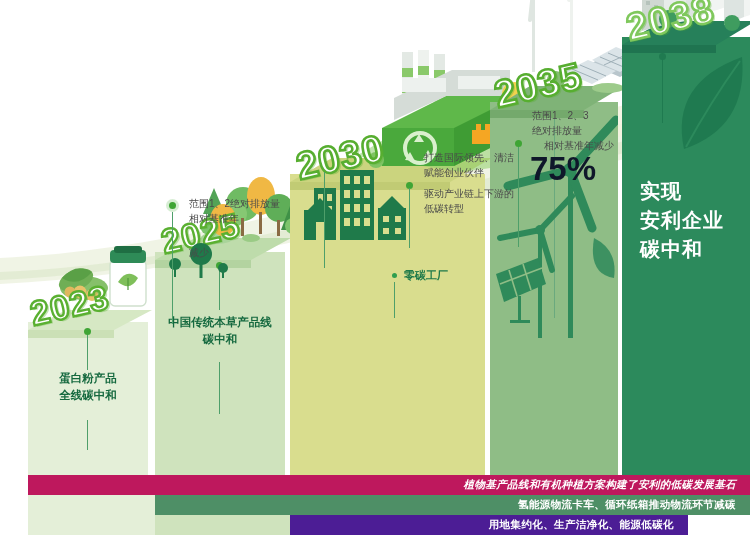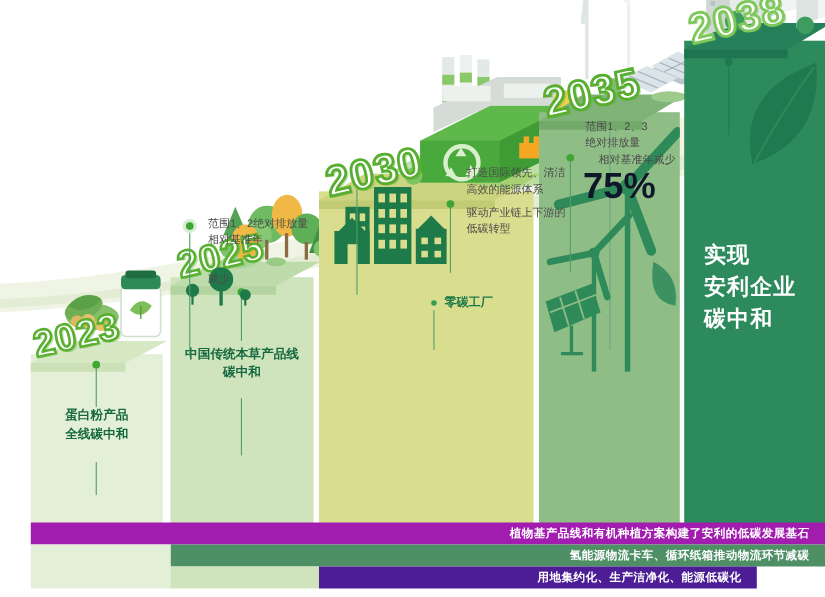--- a/index.html
+++ b/index.html
@@ -335,55 +335,55 @@
     <div class="year big" style="left:4px;top:-26px;-webkit-text-stroke:2.6px #7fc85c;">2038</div>
 
     <svg class="svgfill" width="120" height="140" style="top:30px;left:26px;">
       <path d="M94 4 q6 70 -58 92 q-14 -66 58 -92Z" fill="#1f7a50"></path>
       <path d="M92 8 q-30 42 -54 86" stroke="#2c8a5c" stroke-width="2" fill="none"></path>
     </svg>
 
     <div class="stem" style="left:40px;top:34px;height:66px;background:#1f7a50;"></div>
     <div class="dot" style="left:37px;top:30px;background:#1f7a50;"></div>
 
-    <div class="headline" style="left:18px;top:154px;width:110px;margin-top:41px;">实现
+    <div class="headline" style="left:18px;top:154px;width:110px;">实现
 安利企业
 碳中和</div>
   </div>
 
   <div style="position:absolute;left:165px;top:196px;width:130px;">
     <div class="callout" style="left:24px;top:0;">范围1、2绝对排放量</div>
     <div class="callout" style="left:24px;top:15px;">相对基准年</div>
     <div style="position:absolute;left:24px;top:30px;display:flex;align-items:flex-end;">
       <span class="pct-pre" style="padding-bottom:4px;">减少</span>
     </div>
   </div>
   <div class="dot ring" style="left:166px;top:199px;"></div>
   <div class="stem" style="left:172px;top:212px;height:112px;"></div>
 
   <div style="position:absolute;left:412px;top:150px;width:120px;">
     <div class="callout" style="left:12px;top:0;">打造国际领先、清洁</div>
-    <div class="callout" style="left:12px;top:15px;">高效的能源体系</div>
+    <div class="callout" style="left:12px;top:15px;">赋能创业伙伴</div>
     <div class="callout" style="left:12px;top:36px;">驱动产业链上下游的</div>
     <div class="callout" style="left:12px;top:51px;">低碳转型</div>
   </div>
   <div class="dot" style="left:406px;top:182px;"></div>
   <div class="stem" style="left:324px;top:172px;height:96px;"></div>
   <div class="stem" style="left:409px;top:188px;height:60px;"></div>
 
   <div style="position:absolute;left:520px;top:108px;width:120px;">
     <div class="callout" style="left:12px;top:0;">范围1、2、3</div>
     <div class="callout" style="left:12px;top:15px;">绝对排放量</div>
     <div class="callout" style="left:12px;top:30px;margin-left:12px;">相对基准年减少</div>
     <div class="pct" style="position:absolute;left:10px;top:44px;">75%</div>
   </div>
   <div class="dot" style="left:515px;top:140px;"></div>
   <div class="stem" style="left:518px;top:147px;height:100px;"></div>
 
-  <div class="bar" style="left:28px;bottom:48px;width:722px;height:20px;background:#a21caf;">
+  <div class="bar" style="left:28px;bottom:48px;width:722px;height:20px;background:#be185d;font-style:italic;">
     <span>植物基产品线和有机种植方案构建了安利的低碳发展基石</span>
   </div>
   <div class="bar" style="left:155px;bottom:28px;width:595px;height:20px;background:#4e8f66;">
     <span>氢能源物流卡车、循环纸箱推动物流环节减碳</span>
   </div>
   <div class="bar" style="left:290px;bottom:8px;width:398px;height:20px;background:#4c1d95;">
     <span>用地集约化、生产洁净化、能源低碳化</span>
   </div>
 
   <div style="position:absolute;left:28px;bottom:8px;width:127px;height:40px;background:#e4efd8;"></div>

